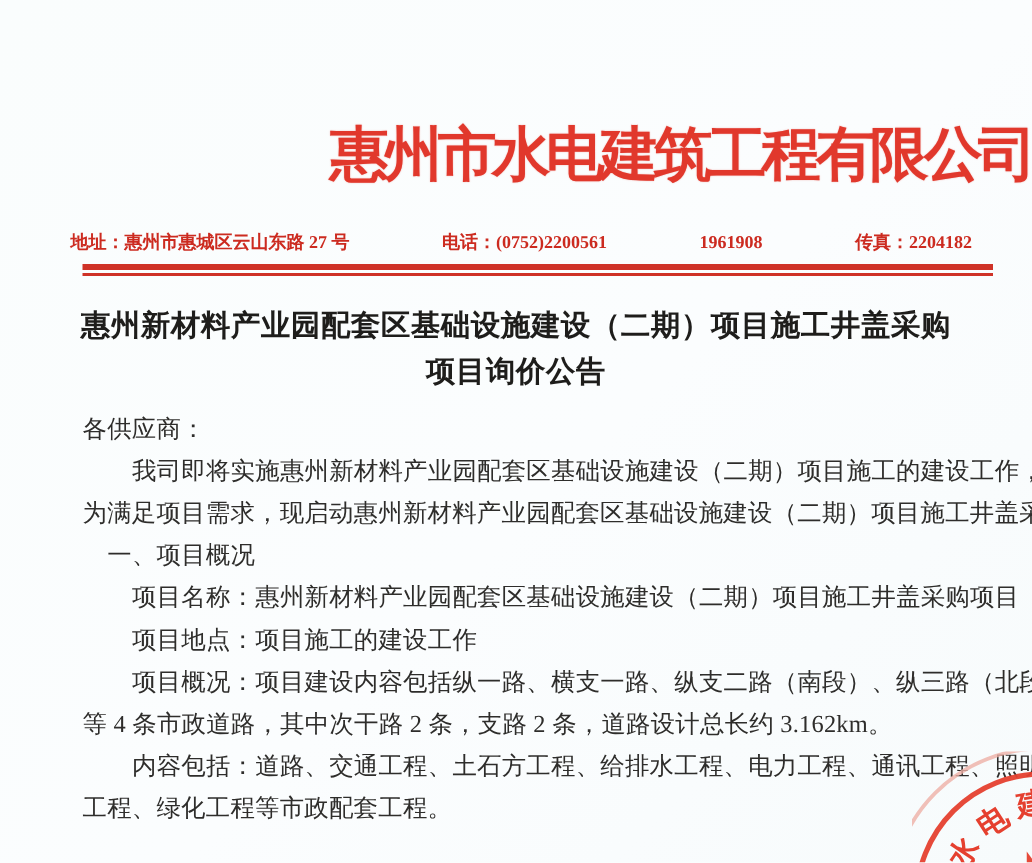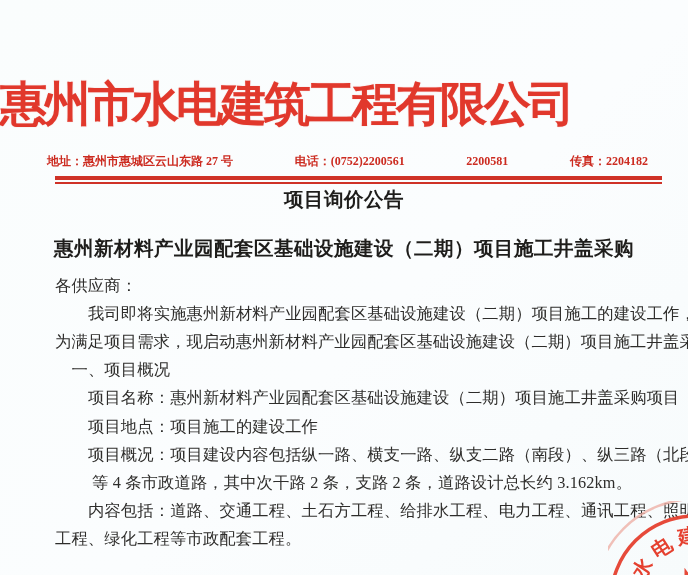--- a/index.html
+++ b/index.html
@@ -11,22 +11,22 @@
   .page {
     position: relative;
     width: 688px;
     height: 575px;
     overflow: hidden;
     background: linear-gradient(135deg, #fafdfd 0%, #fbfdfe 55%, #f7fbfc 100%);
   }
   
   .company-name {
     margin-top: 72px;
-    text-align: left;
-    font-size: 47px;
+    text-align: right;
+    font-size: 39px;
     font-weight: bold;
     letter-spacing: -3px;
     line-height: 64px;
     color: var(--accent, #e1382c);
     text-shadow: 0 0 1px rgba(225,56,44,.45);
     white-space: nowrap;
   }
   .contact-row {
     display: flex;
     justify-content: space-between;
@@ -75,41 +75,41 @@
 </head>
 <body>
 
 <div class="page">
 
   <div class="company-name">惠州市水电建筑工程有限公司</div>
 
   <div class="contact-row">
     <span>地址：惠州市惠城区云山东路 27 号</span>
     <span>电话：(0752)2200561</span>
-    <span>2200581</span>
+    <span>1961908</span>
     <span>传真：2204182</span>
   </div>
 
   <div class="rule-wrap">
     <div class="rule-thick"></div>
     <div class="rule-thin"></div>
   </div>
 
+  <div class="doc-title">惠州新材料产业园配套区基础设施建设（二期）项目施工井盖采购</div>
   <div class="doc-title" style="margin-top:0;">项目询价公告</div>
-  <div class="doc-title">惠州新材料产业园配套区基础设施建设（二期）项目施工井盖采购</div>
 
   <div class="doc-body" id="doc-lines">
       <div class="doc-line" style="padding-left: 0px; font-family: Liberation Serif, serif;">各供应商：</div>
       <div class="doc-line" style="padding-left: 33px;">我司即将实施惠州新材料产业园配套区基础设施建设（二期）项目施工的建设工作，</div>
       <div class="doc-line" style="padding-left: 0px;">为满足项目需求，现启动惠州新材料产业园配套区基础设施建设（二期）项目施工井盖采</div>
       <div class="doc-line" style="padding-left: 16.5px;">一、项目概况</div>
       <div class="doc-line" style="padding-left: 33px; text-align: right;">项目名称：惠州新材料产业园配套区基础设施建设（二期）项目施工井盖采购项目</div>
       <div class="doc-line" style="padding-left: 33px;">项目地点：项目施工的建设工作</div>
       <div class="doc-line" style="padding-left: 33px;">项目概况：项目建设内容包括纵一路、横支一路、纵支二路（南段）、纵三路（北段）</div>
-      <div class="doc-line" style="padding-left: 0px; margin-left: 37px;">等 4 条市政道路，其中次干路 2 条，支路 2 条，道路设计总长约 3.162km。</div>
+      <div class="doc-line" style="padding-left: 0px;">等 4 条市政道路，其中次干路 2 条，支路 2 条，道路设计总长约 3.162km。</div>
       <div class="doc-line" style="padding-left: 33px;">内容包括：道路、交通工程、土石方工程、给排水工程、电力工程、通讯工程、照明</div>
       <div class="doc-line" style="padding-left: 0px;">工程、绿化工程等市政配套工程。</div>
     </div>
 
   <svg class="seal" viewBox="0 0 200 200" xmlns="http://www.w3.org/2000/svg">
 
     <circle cx="87" cy="99" r="101" fill="none" stroke="#edb0a6" stroke-width="2.5" opacity="0.8"></circle>
 
     <circle cx="87" cy="99" r="84" fill="none" stroke="#e5402f" stroke-width="3.5" opacity="0.95"></circle>
     <defs>

